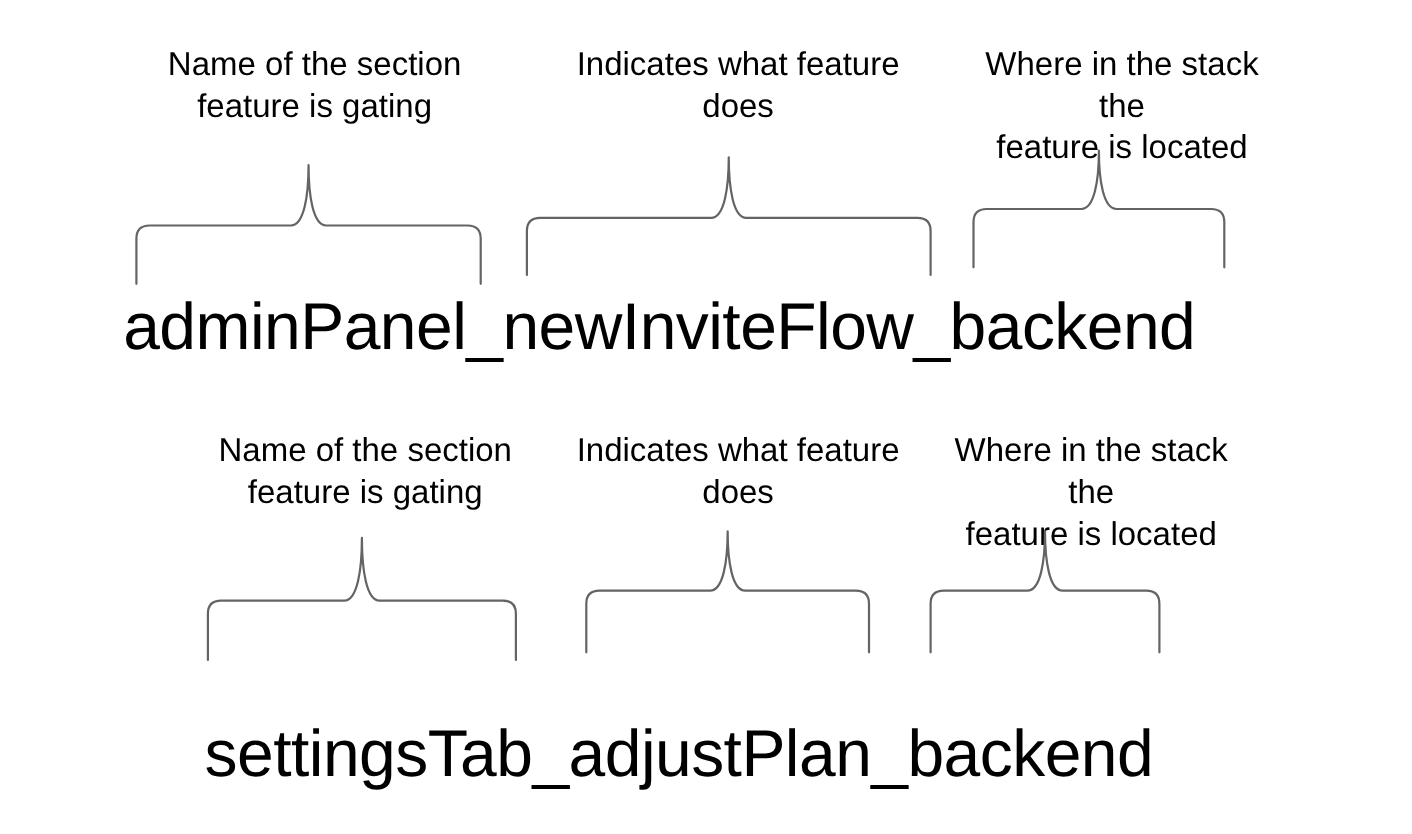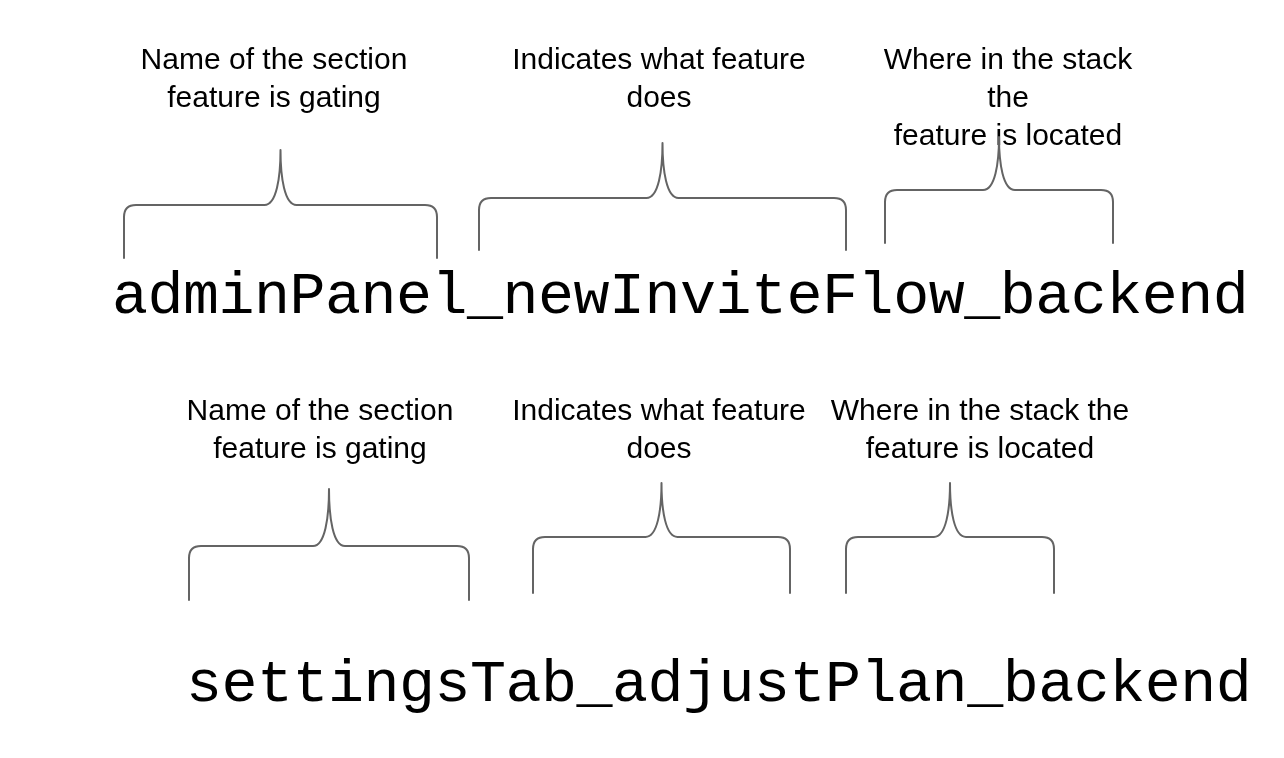--- a/index.html
+++ b/index.html
@@ -4,25 +4,25 @@
 <style>
   html,body{margin:0;padding:0;background:#ffffff;}
   .canvas{
     position:relative;width:1284px;height:758px;overflow:hidden;
     background:#ffffff;color:#000000;
     font-family:"Liberation Sans",sans-serif;
   }
   .seg-label{
     position:absolute;transform:translateX(-50%);
     text-align:center;font-size:30px;line-height:38px;
-    white-space:pre-line;color:#000000;
+    white-space:pre-line;color:#000000;margin-left:12px;
   }
   .flag-name{
     position:absolute;font-size:60px;line-height:60px;
-    white-space:nowrap;letter-spacing:-0.5px;color:#000000;font-family:Liberation Mono, monospace;
+    white-space:nowrap;letter-spacing:-0.5px;color:#000000;
   }
   svg.brace{position:absolute;overflow:visible;}
   svg.brace path{fill:none;stroke-width:2;stroke-linecap:round;stroke-linejoin:round;}
 </style>
 </head>
 <body>
 
 <div class="canvas">
 
   <div>

